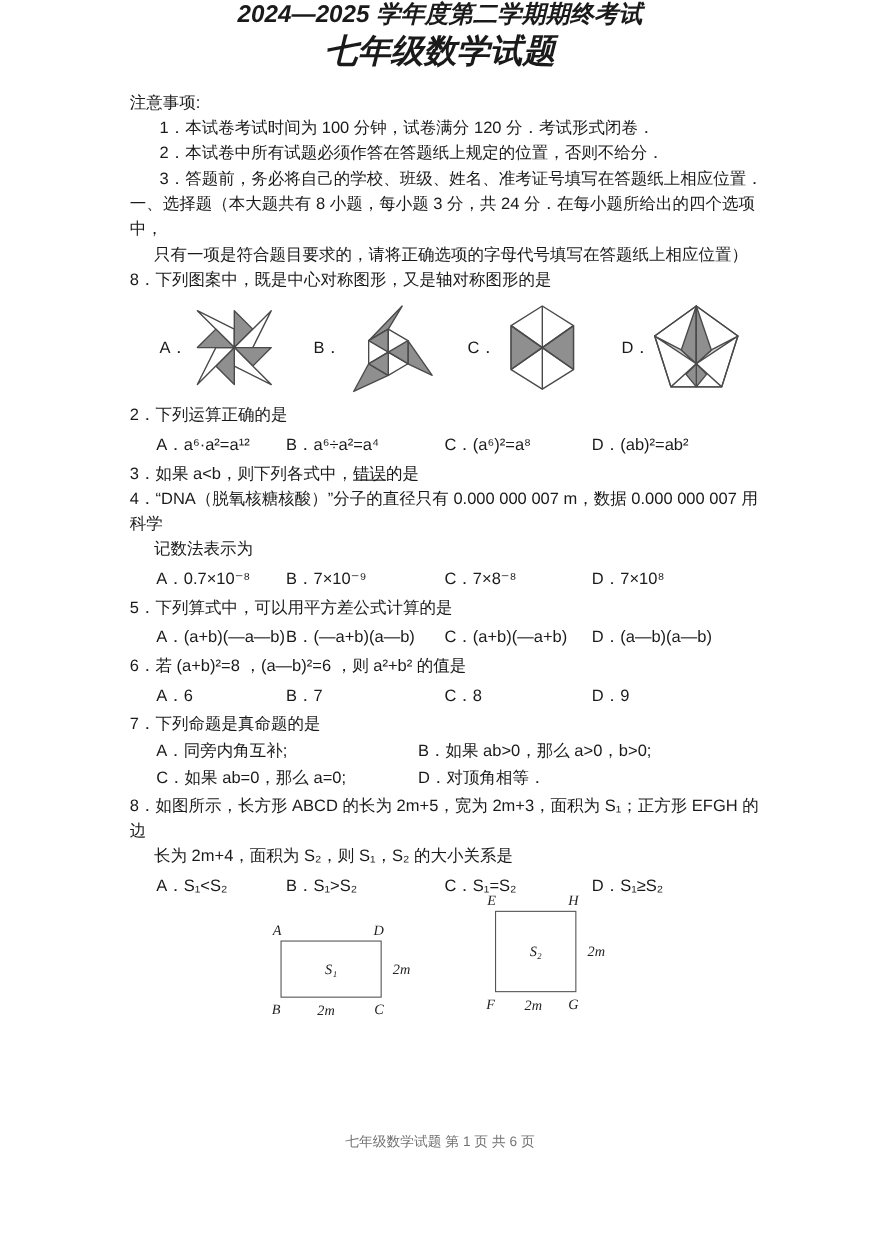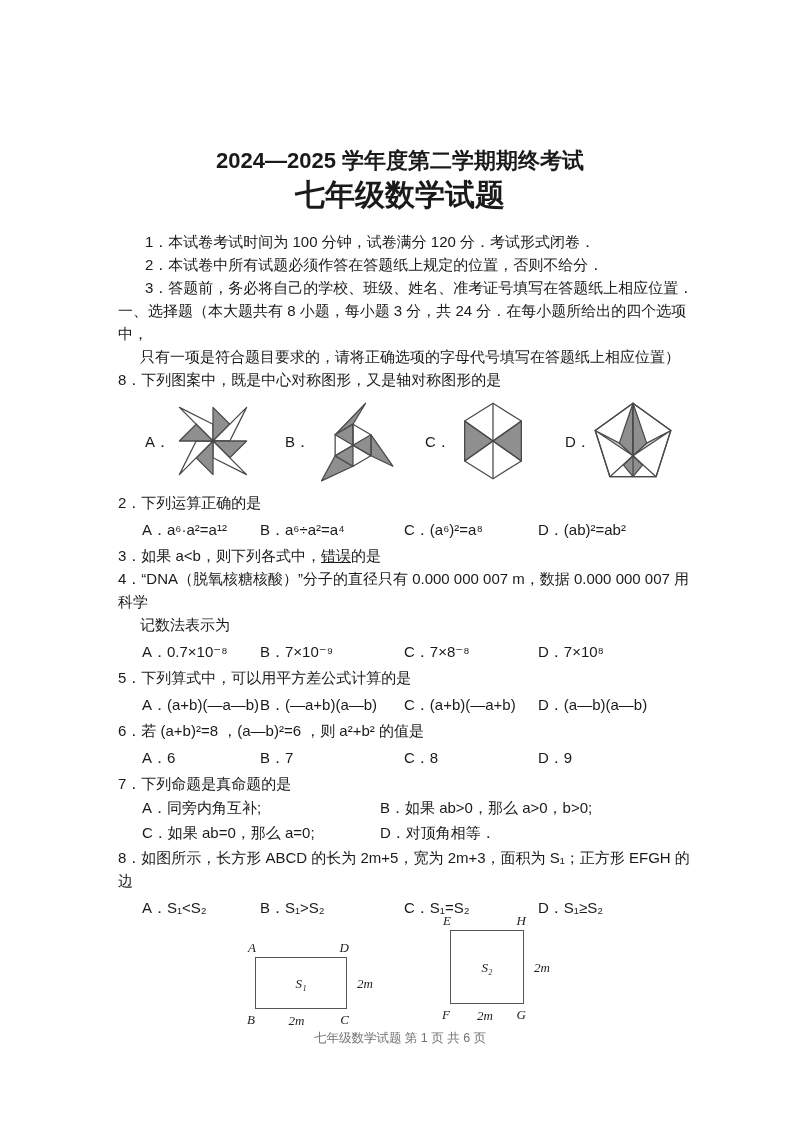--- a/index.html
+++ b/index.html
@@ -1,18 +1,18 @@
 <!DOCTYPE html>
 <html><head>
 <meta charset="utf-8">
 <style>
   html,body{margin:0;padding:0;background:#fff;}
   .page{position:relative;width:800px;height:1131px;background:#fff;overflow:hidden;
         font-family:"Liberation Sans","DejaVu Sans",sans-serif;color:#1a1a1a;}
-  .titles{padding-top:148px;text-align:center;}
+  .titles{text-align:center;font-style:italic;}
   h1{margin:0;font-size:22px;line-height:26px;font-weight:700;}
   h2{margin:2px 0 0 0;font-size:30px;line-height:38px;font-weight:700;}
   .content{margin:16px 100px 0 118px;font-size:15px;line-height:23px;}
   .content p{margin:0;}
   .indent1{margin-left:27px !important;}
   .indent2{margin-left:22px !important;}
   .opts4{display:flex;margin:4px 0 2px 24px;line-height:24px;}
   .opts4 .c1{width:118px;}
   .opts4 .c2{width:144px;}
   .opts4 .c3{width:134px;}
@@ -51,20 +51,21 @@
 
 <div class="page">
 
   <div class="titles">
     <h1>2024—2025 学年度第二学期期终考试</h1>
     <h2>七年级数学试题</h2>
   </div>
 
   <div class="content">
 
+    <p>注意事项:</p>
     <p class="indent1">1．本试卷考试时间为 100 分钟，试卷满分 120 分．考试形式闭卷．</p>
     <p class="indent1">2．本试卷中所有试题必须作答在答题纸上规定的位置，否则不给分．</p>
     <p class="indent1">3．答题前，务必将自己的学校、班级、姓名、准考证号填写在答题纸上相应位置．</p>
 
     <p>一、选择题（本大题共有 8 小题，每小题 3 分，共 24 分．在每小题所给出的四个选项中，</p>
     <p class="indent2">只有一项是符合题目要求的，请将正确选项的字母代号填写在答题纸上相应位置）</p>
 
     <p>8．下列图案中，既是中心对称图形，又是轴对称图形的是</p>
     <div class="q1row">
       <div class="q1item">
@@ -165,20 +166,21 @@
     <div class="opts2">
       <span class="h1c">A．同旁内角互补;</span>
       <span class="h2c">B．如果 ab&gt;0，那么 a&gt;0，b&gt;0;</span>
     </div>
     <div class="opts2">
       <span class="h1c">C．如果 ab=0，那么 a=0;</span>
       <span class="h2c">D．对顶角相等．</span>
     </div>
 
     <p>8．如图所示，长方形 ABCD 的长为 2m+5，宽为 2m+3，面积为 S₁；正方形 EFGH 的边</p>
+    <p class="indent2">长为 2m+4，面积为 S₂，则 S₁，S₂ 的大小关系是</p>
     <div class="opts4">
       <span class="c1">A．S₁&lt;S₂</span>
       <span class="c2">B．S₁&gt;S₂</span>
       <span class="c3">C．S₁=S₂</span>
       <span class="c4">D．S₁≥S₂</span>
     </div>
 
     <div class="fig8">
       <div class="shape g1">
         <span class="lab tl">A</span>

